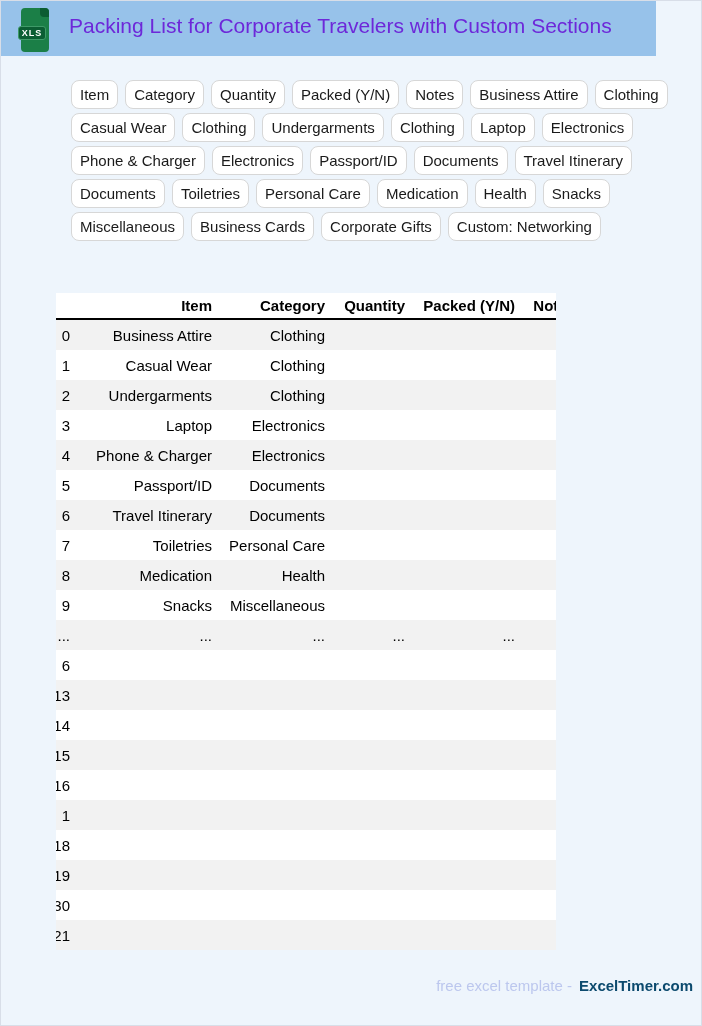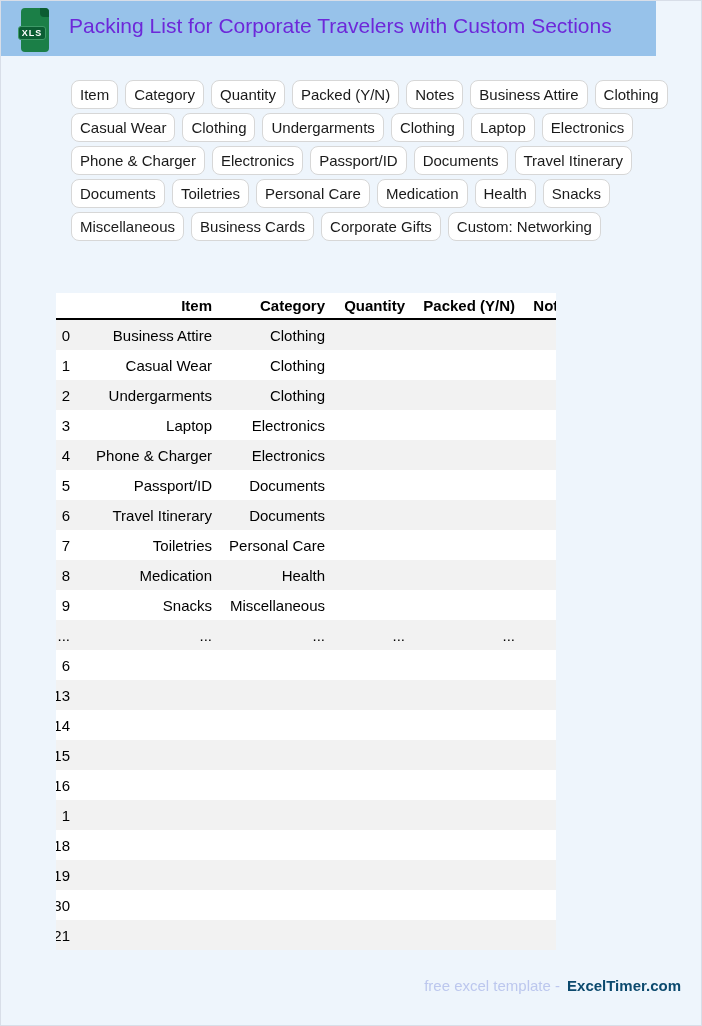--- a/index.html
+++ b/index.html
@@ -87,21 +87,21 @@
   tbody tr:nth-child(even){background:#ffffff;}
   th:nth-child(1),td:nth-child(1){width:28px;}
   th:nth-child(2),td:nth-child(2){width:133px;}
   th:nth-child(3),td:nth-child(3){width:104px;}
   th:nth-child(4),td:nth-child(4){width:71px;}
   th:nth-child(5),td:nth-child(5){width:101px;}
   th:nth-child(6),td:nth-child(6){width:51px;}
   th:nth-child(7),td:nth-child(7){width:26px;}
   
   .footer{
-    position:absolute;top:976px;right:20px;
+    position:absolute;top:976px;right:8px;
     font-size:15px;
     display:flex;gap:7px;align-items:baseline;
   }
   .footer-label{color:#bcc7ee;font-weight:400;}
   .footer-brand{color:#0c4a6e;font-weight:700;text-decoration:none;cursor:pointer;}
 </style>
 </head>
 <body>
 
 <div class="header-bar">

